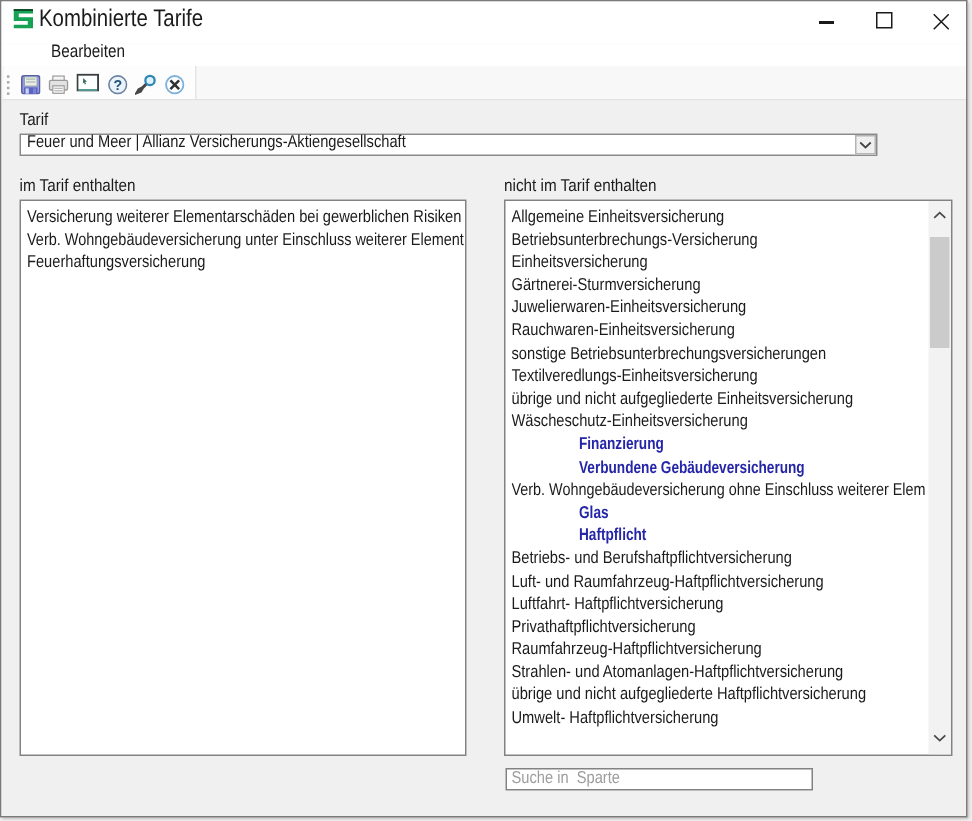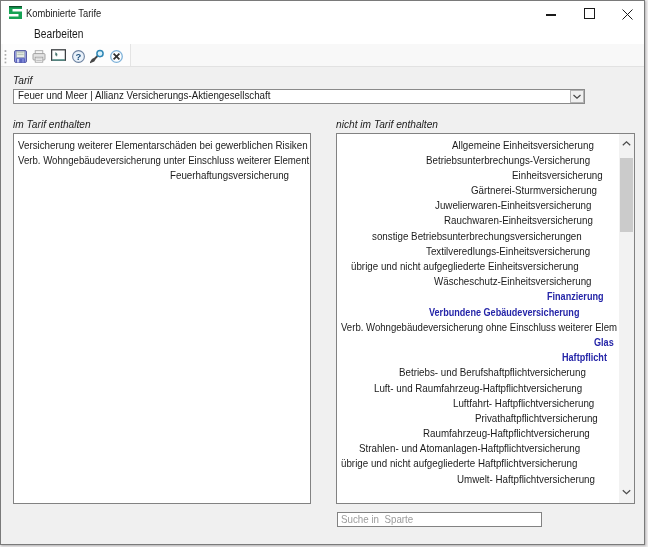--- a/index.html
+++ b/index.html
@@ -3,37 +3,37 @@
 <style>
   * { margin:0; padding:0; box-sizing:border-box; }
   html,body { width:648px; height:547px; overflow:hidden; background:#efedee;
     font-family:"Liberation Sans", sans-serif; }
   #win { position:absolute; left:0; top:0; width:645px; height:545px;
     background:#f0f0f0; border:1px solid #7a7a7a; box-shadow:1px 1px 2px rgba(0,0,0,.25); }
   .t { display:inline-block; transform:scaleX(.885); transform-origin:0 50%; white-space:pre; }
   .t85 { display:inline-block; transform:scaleX(.85); transform-origin:0 50%; white-space:pre; }
   .tb79 { display:inline-block; transform:scaleX(.79); transform-origin:0 50%; white-space:pre; font-weight:bold; }
   #titlebar { position:absolute; left:0; top:0; width:100%; height:28px; background:#fff; }
-  #title { position:absolute; left:24.5px; top:5px; font-size:11px; color:#1a1a1a; line-height:14px; }
+  #title { position:absolute; left:24.5px; top:5px; font-size:16px; color:#1a1a1a; line-height:14px; }
   #menubar { position:absolute; left:0; top:28px; width:100%; height:15px; background:#fff; }
   #menubar span.m { position:absolute; left:5px; top:-1px; font-size:12px; color:#1a1a1a; line-height:13px;padding-left:28px; }
   #toolrow { position:absolute; left:0; top:43px; width:100%; height:23px; background:#f8f8f8;
     border-bottom:1px solid #e2e2e2; }
   #toolband { position:absolute; left:2px; top:0; width:128px; height:22px; background:#fdfdfd;
     border-right:1px solid #e4e4e4; }
   .ticon { position:absolute; top:6px; }
   #panel { position:absolute; left:0; top:66px; width:643px; height:477px; background:#f0f0f0; }
-  .lbl { position:absolute; font-size:11.5px; color:#1b1b1b; line-height:12px;font-style:italic; }
+  .lbl { position:absolute; font-size:11.5px; color:#1b1b1b; line-height:12px; }
   #combo { position:absolute; left:12px; top:88px; width:572px; height:15px; background:#fff;
     border:1px solid #8a8a8a; }
   #combo .txt { position:absolute; left:4px; top:-1px; font-size:11.5px; color:#1b1b1b; line-height:13px; }
   #combo .btn { position:absolute; right:0px; top:0px; width:14px; height:13px; background:#f0f0f0;
     border:1px solid #b4b4b4; }
   .listbox { position:absolute; top:132px; height:371px; background:#fff; border:1px solid #828282;
-    overflow:hidden;text-align:right; }
+    overflow:hidden; }
   #list1 { left:12px; width:298px; }
   #list2 { left:335px; width:299px; }
   .items { position:absolute; left:4px; top:3.5px; right:0; }
   .items div { height:15.2px; line-height:15.2px; font-size:11.5px; color:#1b1b1b; white-space:nowrap; overflow:hidden; }
   .items div.b { color:#2525a8;padding-left:45px; }
   #sbar { position:absolute; right:0; top:0; bottom:0; width:15px; background:#f2f2f2; }
   #sbar .thumb { position:absolute; left:1px; top:24px; width:13px; height:74px; background:#cbcbcb; }
   #sbar .up, #sbar .dn { position:absolute; left:0; width:15px; height:16px; }
   #sbar .up { top:2px; } #sbar .dn { bottom:3px; }
   #search { position:absolute; left:336px; top:511px; width:205px; height:15px; background:#fff;

